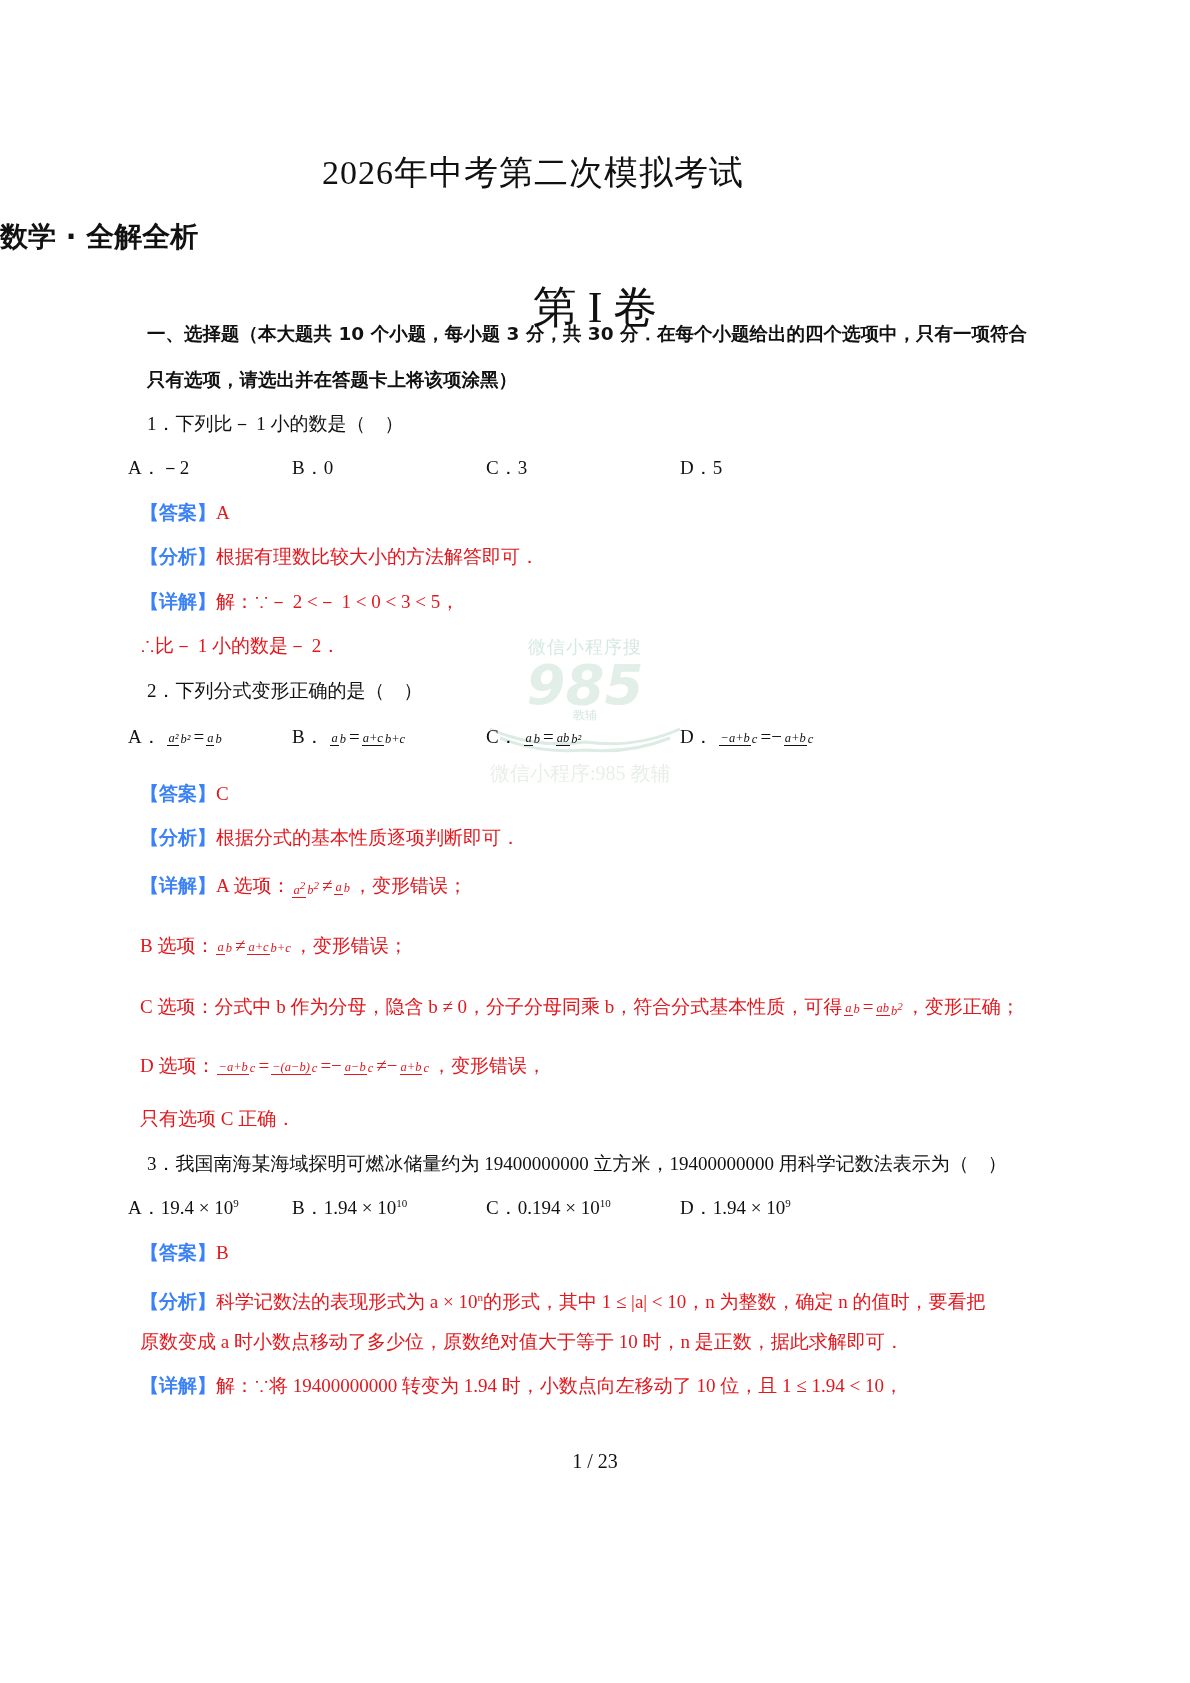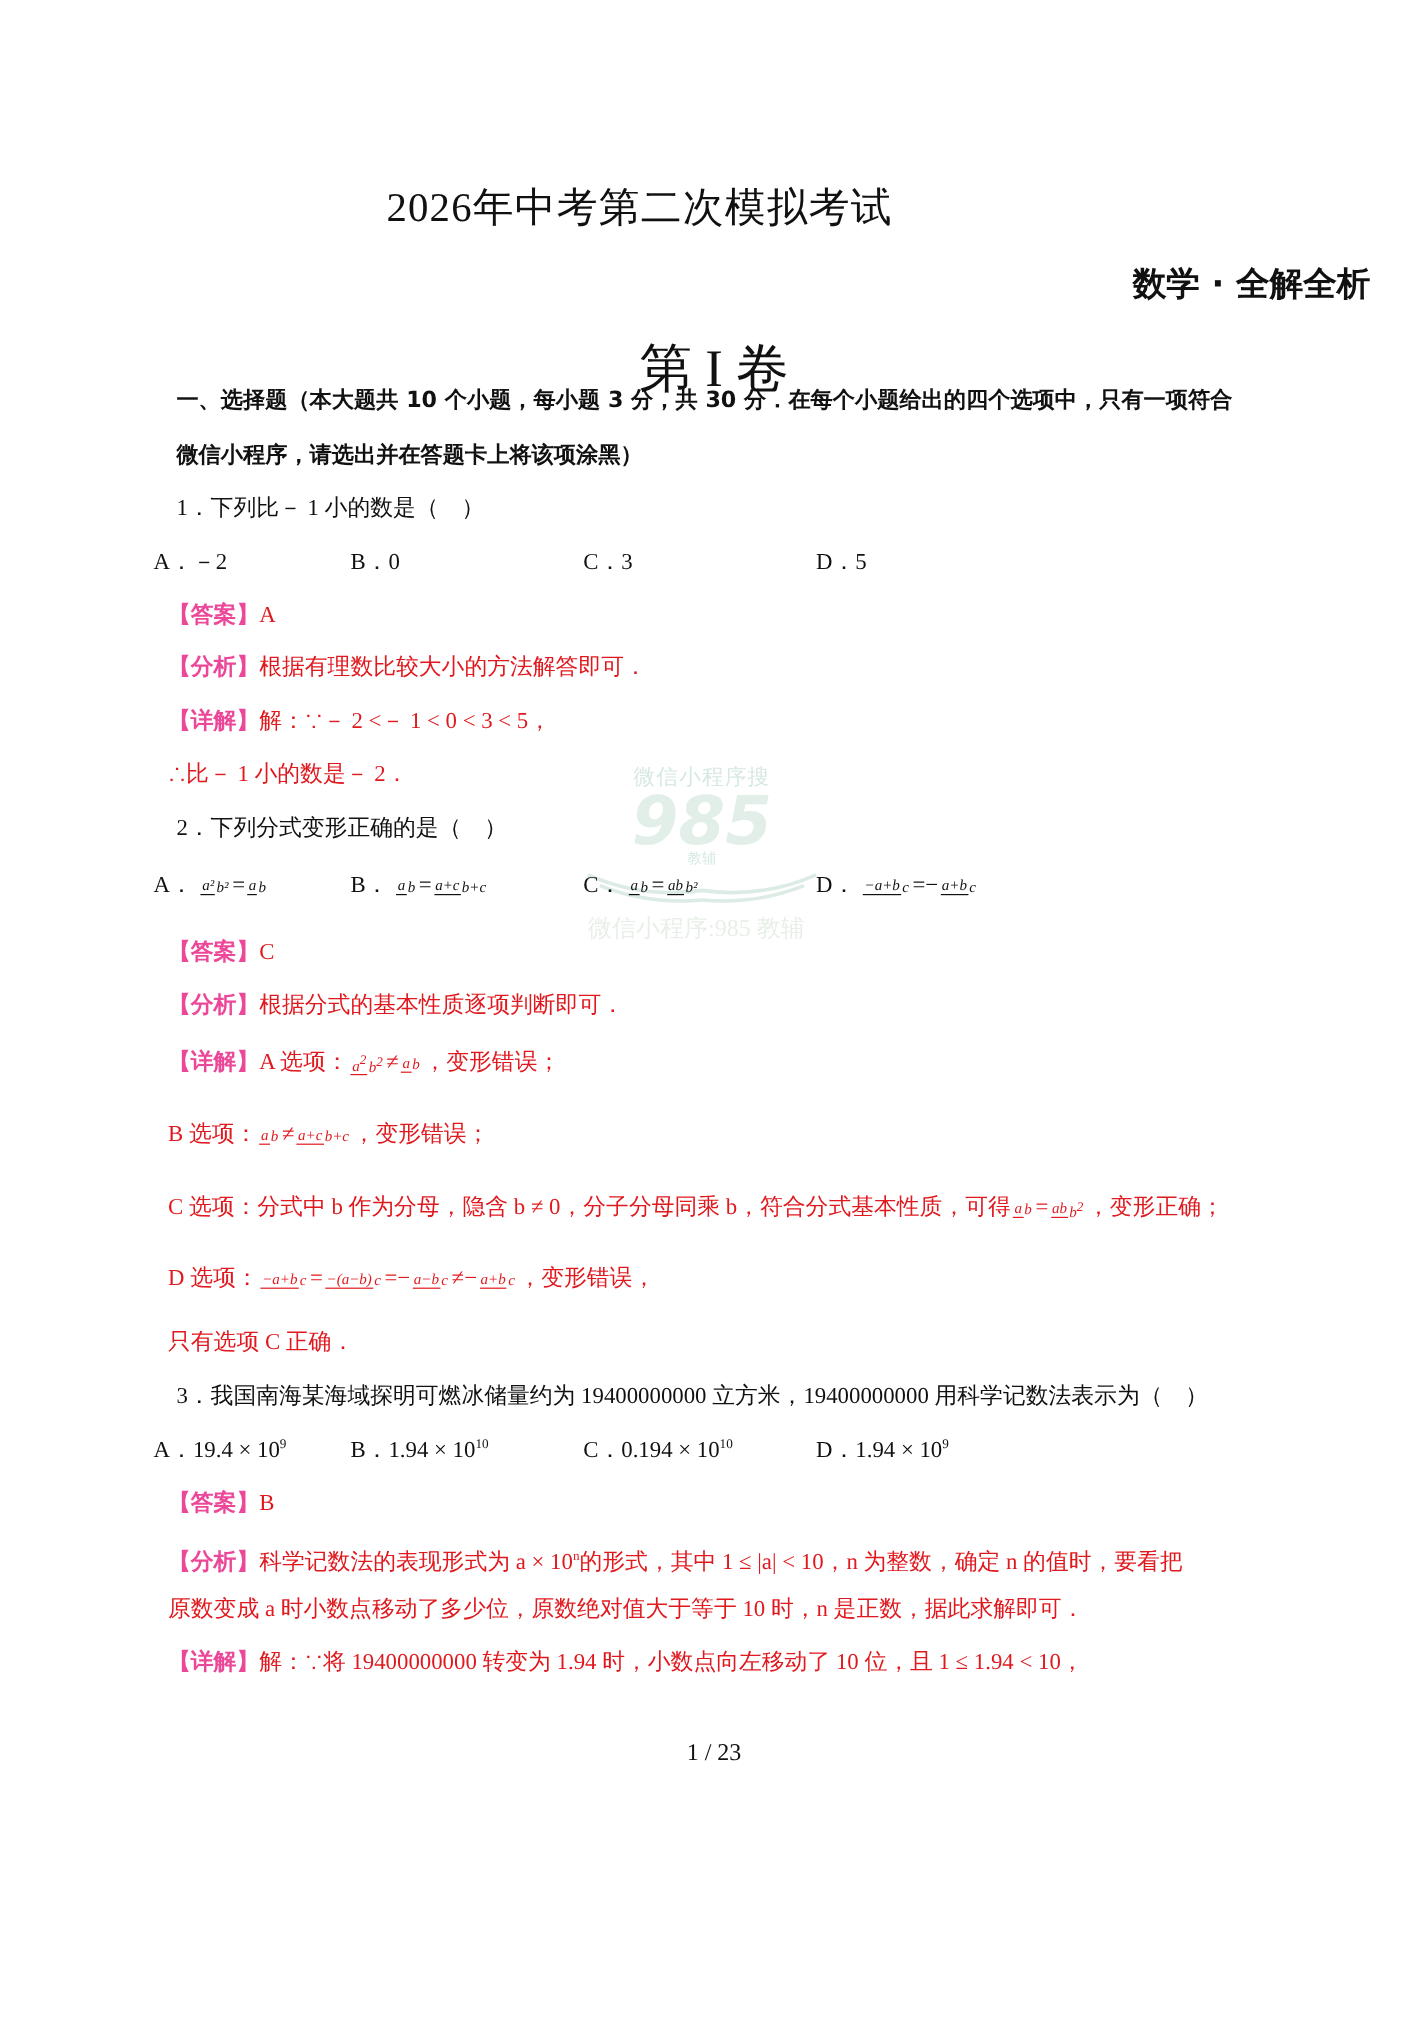--- a/index.html
+++ b/index.html
@@ -1,26 +1,26 @@
 <!DOCTYPE html>
 <html><head>
 <meta charset="utf-8">
 <style>
   html, body { margin: 0; padding: 0; background: #ffffff; }
   body { width: 1190px; height: 1683px; position: relative; overflow: hidden;
          font-family: "Liberation Serif", "DejaVu Serif", serif; color: #111; }
   .abs { position: absolute; white-space: nowrap; }
   .title { left: 0; width: 1066px; text-align: center; top: 150px; font-size: 34px; letter-spacing: 1px; }
-  .subtitle { left: 0; width: 1142px; text-align: right; top: 218px; font-size: 28px; font-weight: bold;
+  .subtitle { left: 0; width: 1142px; text-align: left; top: 218px; font-size: 28px; font-weight: bold;
               font-family: "DejaVu Sans", sans-serif; }
   .volume { left: 0; width: 1190px; text-align: center; top: 278px; font-size: 44px; }
   .line { left: 107px; font-size: 19px; line-height: 28px; margin-left: 40px; }
   .section { font-weight: bold; font-family: "DejaVu Sans", sans-serif; font-size: 18.5px; }
   .red { color: #e0191f; }
-  .br { color: #ec4899; font-weight: bold; }
+  .br { color: #3b82f6; font-weight: bold; }
   .opt { font-size: 19px; }
   .frac { display: inline-flex; flex-direction: row; align-items: center; vertical-align: middle;
           font-style: italic; font-size: 12.5px; line-height: 14px; margin: 0 2px; }
   .frac .num { border-bottom: 1px solid currentColor; padding: 0 1px; }
   .frac .den { padding: 0 1px; }
   sup { font-size: 11px; }
   .watermark { left: 470px; top: 635px; width: 230px; height: 150px; color: #d6e9e1; text-align: center; }
   .wm-top { font-size: 18px; letter-spacing: 1px; }
   .wm-num { font-size: 56px; font-weight: bold; font-style: italic; line-height: 52px; color: #e2efe9;
             font-family: "DejaVu Sans", sans-serif; }
@@ -29,21 +29,21 @@
   .pagenum { left: 0; width: 1190px; text-align: center; top: 1572px; font-size: 20px; }
 </style>
 </head>
 <body>
 
 <div class="abs title">2026年中考第二次模拟考试</div>
 <div class="abs subtitle">数学 · 全解全析</div>
 <div class="abs volume">第 I 卷</div>
 
 <div class="abs line section" style="top:320px;">一、选择题（本大题共 10 个小题，每小题 3 分，共 30 分．在每个小题给出的四个选项中，只有一项符合</div>
-<div class="abs line section" style="top:366px;">微信小程序，请选出并在答题卡上将该项涂黑）</div>
+<div class="abs line section" style="top:366px;">只有选项，请选出并在答题卡上将该项涂黑）</div>
 
 <div class="abs watermark">
   <div class="wm-top">微信小程序搜</div>
   <div class="wm-num">985</div>
   <div class="wm-sub">教辅</div>
   <svg width="200" height="30" viewBox="0 0 200 30">
     <path d="M5 5 Q50 25 100 18 Q150 25 195 5" stroke="#dcebe4" stroke-width="3" fill="none"></path>
     <path d="M15 14 Q55 30 100 26 Q145 30 185 14" stroke="#dcebe4" stroke-width="3" fill="none"></path>
   </svg>
 </div>

